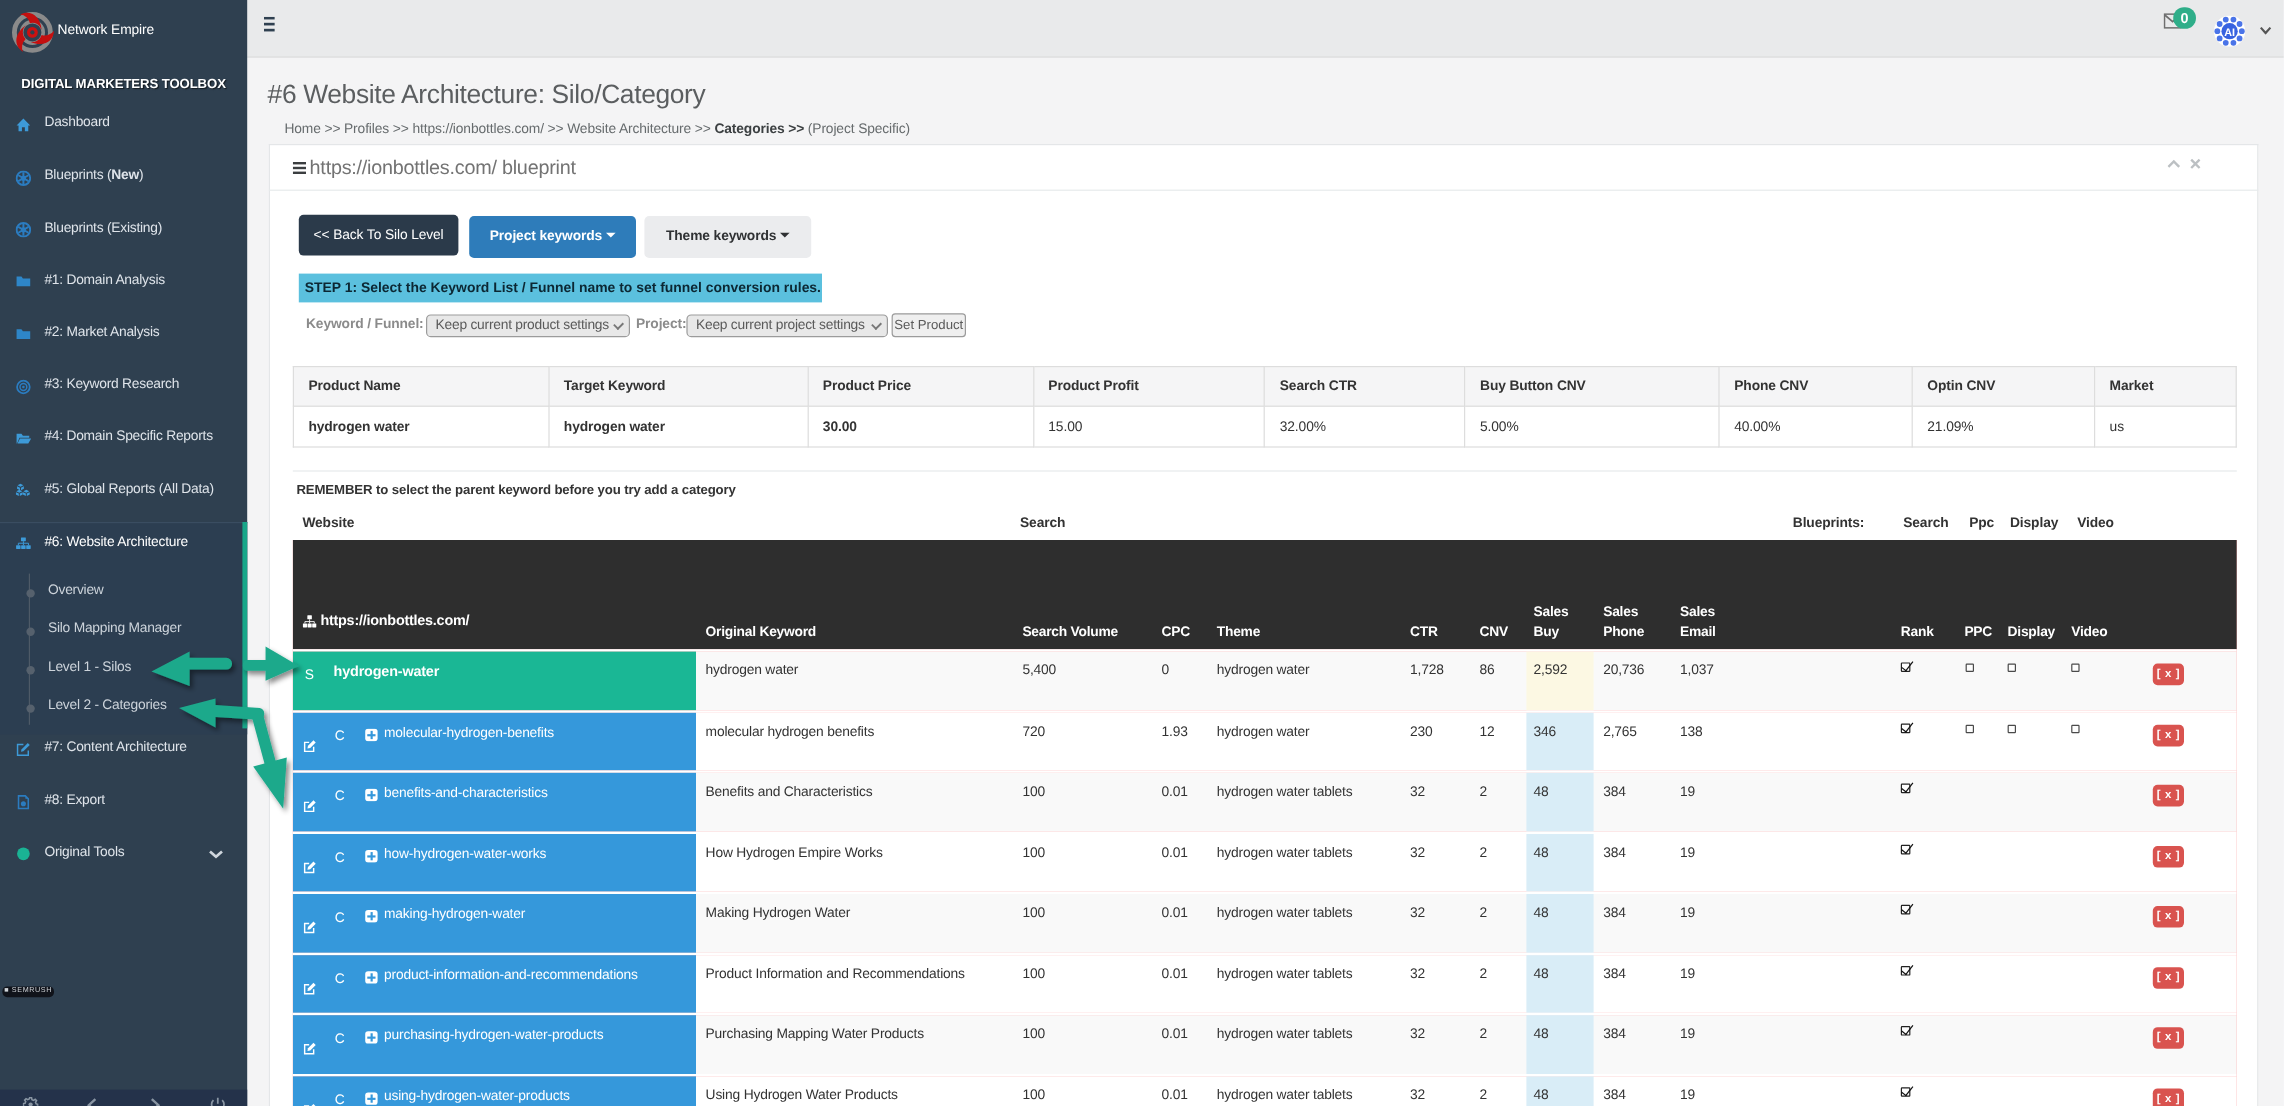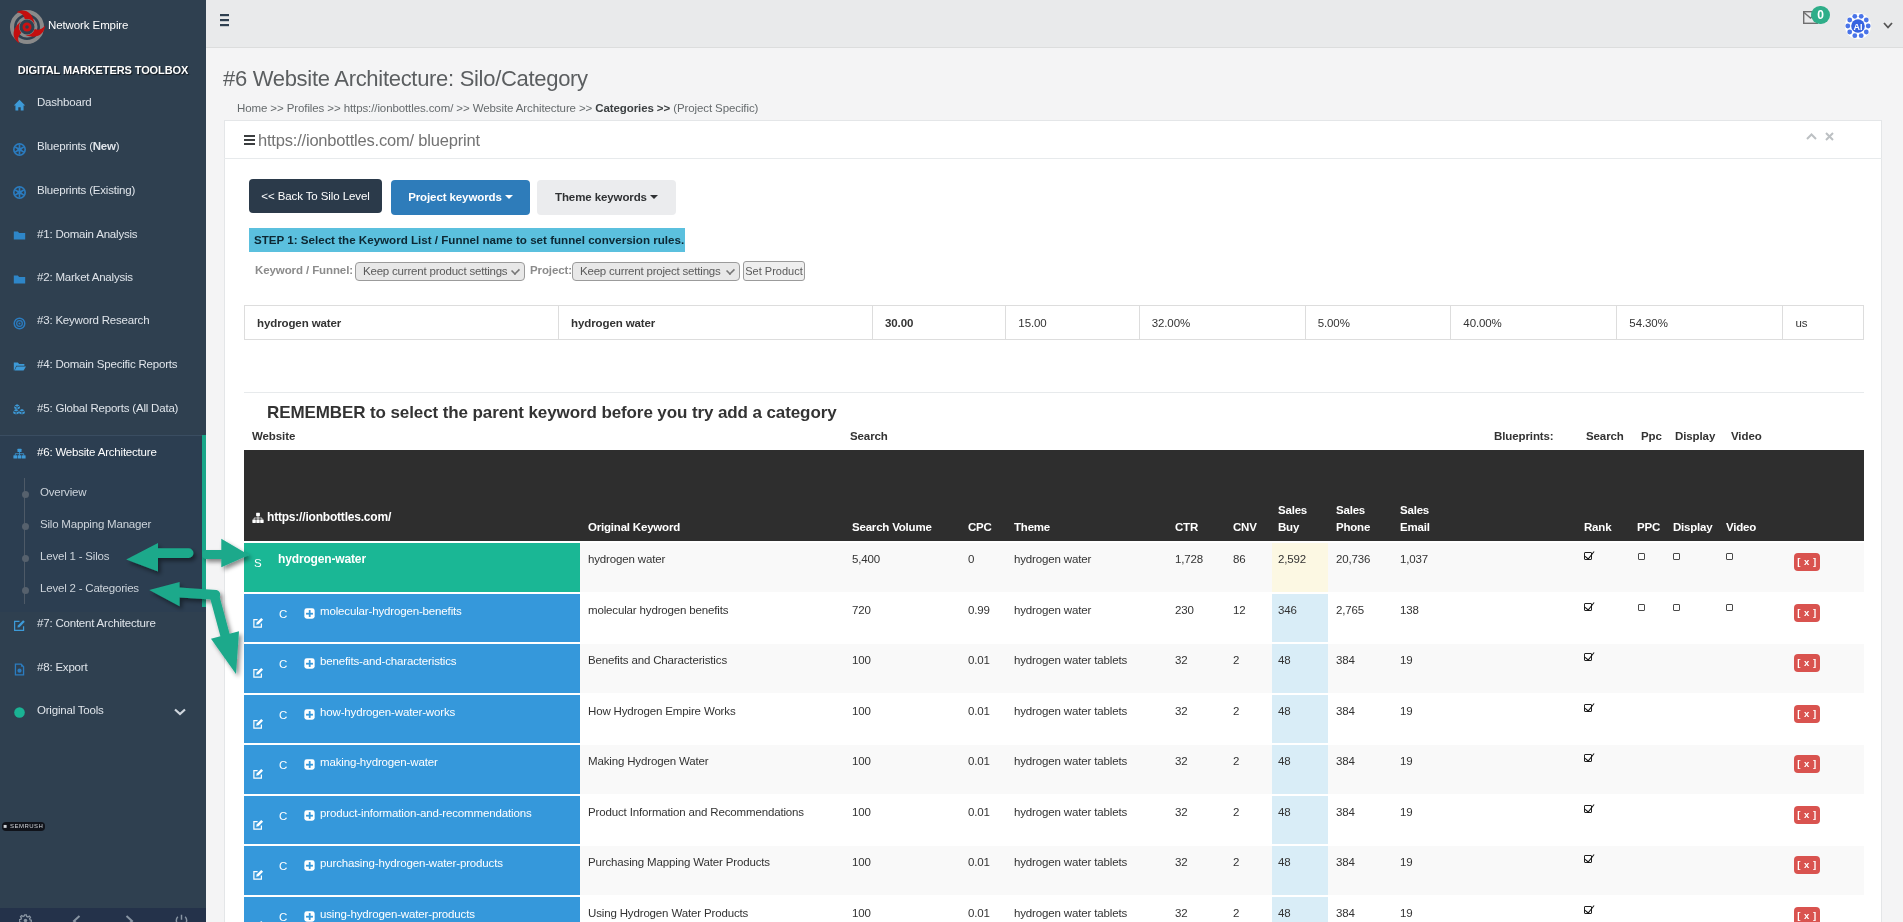--- a/index.html
+++ b/index.html
@@ -48,21 +48,21 @@
 .fsel .car{position:absolute;right:6px;top:6px;width:7px;height:5px;}
 .fsel .car:before{content:"";position:absolute;left:0;top:0;width:7px;height:5px;border-left:2px solid #777;border-bottom:2px solid #777;transform:translateY(-2px) rotate(-45deg) scale(0.8);}
 #setprod{position:absolute;left:743px;top:261px;width:62px;height:20px;background:#efefef;border:1px solid #9b9b9b;
  border-radius:3px;font-size:11px;color:#5a5a5a;line-height:18px;text-align:center;white-space:nowrap;}
 
 #ptab{position:absolute;left:244px;top:305px;width:1620px;border-collapse:collapse;}
 #ptab td{border:1px solid #ddd;font-size:11.5px;color:#333;padding-left:12px;letter-spacing:-0.1px;}
 #ptab tr.h td{height:33px;background:#f5f5f6;font-weight:bold;}
 #ptab tr.d td{height:34px;background:#fff;}
 #hr1{position:absolute;left:244px;top:392px;width:1620px;height:1px;background:#e7eaec;}
-#remember{position:absolute;left:247px;top:403px;font-size:17px;font-weight:bold;color:#333;letter-spacing:-0.1px;margin-left:20px;}
+#remember{position:absolute;left:247px;top:403px;font-size:11px;font-weight:bold;color:#333;letter-spacing:-0.1px;}
 .mlab{position:absolute;top:430px;font-size:11.5px;font-weight:bold;color:#333;letter-spacing:-0.1px;}
 
 #mtab{position:absolute;left:244px;top:450px;width:1620px;height:472px;overflow:hidden;background:#fca5a5;}
 #mhead{position:absolute;left:0;top:0;width:1620px;height:91px;background:#2e2e2e;color:#fff;font-weight:bold;font-size:11.5px;}
 .mh{position:absolute;white-space:nowrap;letter-spacing:-0.2px;}
 .mrow{position:absolute;left:0;width:1620px;}
 .lcell{position:absolute;left:0;top:0;width:336px;height:100%;color:#fff;}
 .rstripe{position:absolute;left:336px;top:0;right:0;height:100%;}
 .hl{position:absolute;left:1028px;top:0;width:56px;height:100%;}
 .cell{position:absolute;font-size:11.5px;color:#333;white-space:nowrap;letter-spacing:-0.15px;}
@@ -250,29 +250,40 @@
 <div class="btn" id="btnproj">Project keywords <span style="display:inline-block;vertical-align:2px;border-left:4px solid transparent;border-right:4px solid transparent;border-top:4px solid #fff;"></span></div>
 <div class="btn" id="btntheme">Theme keywords <span style="display:inline-block;vertical-align:2px;border-left:4px solid transparent;border-right:4px solid transparent;border-top:4px solid #2f3133;"></span></div>
 <div id="step1">STEP 1: Select the Keyword List / Funnel name to set funnel conversion rules.</div>
 <div class="flabel" style="left:255px">Keyword / Funnel:</div>
 <div class="fsel" style="left:355px;width:170px">Keep current product settings<span class="car"></span></div>
 <div class="flabel" style="left:530px">Project:</div>
 <div class="fsel" style="left:572px;width:168px">Keep current project settings<span class="car"></span></div>
 <div id="setprod">Set Product</div>
 <table id="ptab">
     <tbody>
+      <tr class="h">
+<td style="width:213px">Product Name</td>
+<td style="width:216px">Target Keyword</td>
+<td style="width:188px">Product Price</td>
+<td style="width:193px">Product Profit</td>
+<td style="width:167px">Search CTR</td>
+<td style="width:212px">Buy Button CNV</td>
+<td style="width:161px">Phone CNV</td>
+<td style="width:152px">Optin CNV</td>
+<td style="width:118px">Market</td>
+</tr>
       <tr class="d">
 <td style="font-weight:bold">hydrogen water</td>
 <td style="font-weight:bold">hydrogen water</td>
 <td style="font-weight:bold">30.00</td>
 <td style="">15.00</td>
 <td style="">32.00%</td>
 <td style="">5.00%</td>
 <td style="">40.00%</td>
-<td style="">54.30%</td>
+<td style="">21.09%</td>
 <td style="">us</td>
 </tr>
     </tbody>
   </table>
 <div id="hr1"></div>
 <div id="remember">REMEMBER to select the parent keyword before you try add a category</div>
 <div class="mlab" style="left:252px">Website</div>
 <div class="mlab" style="left:850px">Search</div>
 <div class="mlab" style="left:1494px">Blueprints:</div>
 <div class="mlab" style="left:1586px">Search</div>
@@ -341,21 +352,21 @@
             <rect x="0.5" y="0.5" width="15" height="15" rx="3.5" fill="#fff"></rect>
             <rect x="7" y="3" width="2.6" height="10" fill="#3598db"></rect>
             <rect x="3" y="7" width="10" height="2.6" fill="#3598db"></rect>
           </svg></div>
 <div class="wcell" style="left:76px;top:11px">molecular-hydrogen-benefits</div>
 </div>
 <div class="rstripe" style="background:#ffffff"></div>
 <div class="hl" style="background:#d9edf7"></div>
 <div class="cell" style="left:344px;top:10px">molecular hydrogen benefits</div>
 <div class="cell" style="left:608px;top:10px">720</div>
-<div class="cell" style="left:724px;top:10px">0.99</div>
+<div class="cell" style="left:724px;top:10px">1.93</div>
 <div class="cell" style="left:770px;top:10px">hydrogen water</div>
 <div class="cell" style="left:931px;top:10px">230</div>
 <div class="cell" style="left:989px;top:10px">12</div>
 <div class="cell" style="left:1034px;top:10px">346</div>
 <div class="cell" style="left:1092px;top:10px">2,765</div>
 <div class="cell" style="left:1156px;top:10px">138</div>
 <div class="cb k" style="left:1340px;top:9px"></div>
 <div class="cb" style="left:1394px;top:10px"></div>
 <div class="cb" style="left:1429px;top:10px"></div>
 <div class="cb" style="left:1482px;top:10px"></div>

